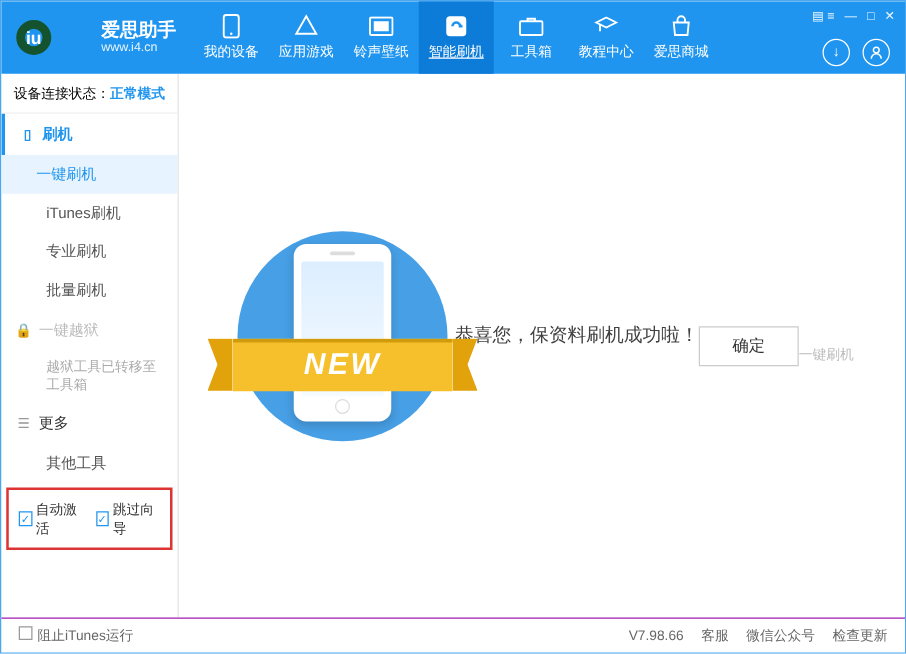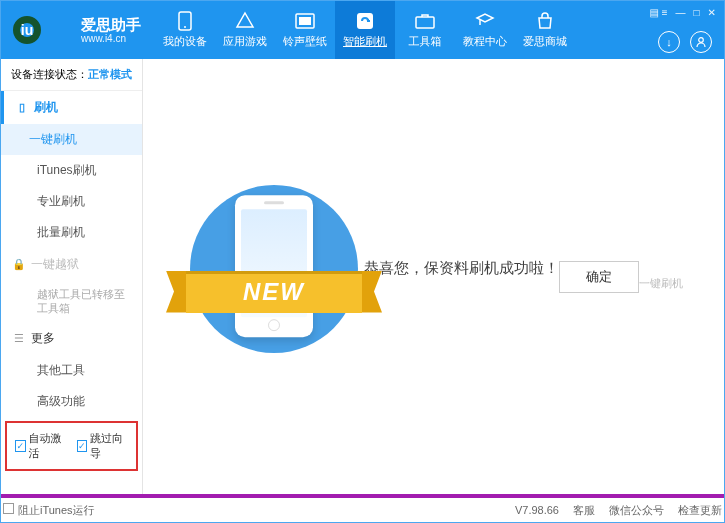--- a/index.html
+++ b/index.html
@@ -43,21 +43,21 @@
 .illus-phone::after { content:""; position:absolute; bottom:6px; left:50%; transform:translateX(-50%); width: 10px; height:10px; border:1px solid #ddd; border-radius:50%; }
 .phone-screen { position:absolute; top:14px; bottom:20px; left:6px; right:6px; background: linear-gradient(#dceeff,#f6fbff); border-radius:2px; }
 .ribbon { position: absolute; left: -18px; right: -18px; top: 92px; height: 42px; display: flex; }
 .r-end { width: 20px; background: #e2a20b; clip-path: polygon(0 0,100% 0,100% 100%,0 100%,40% 50%); }
 .r-end.right { transform: scaleX(-1); }
 .r-mid { flex: 1; background: #f6c02c; display:flex; align-items:center; justify-content:center; color:#fff; font-weight:900; font-size:24px; font-style:italic; letter-spacing:2px; box-shadow: 0 3px 0 #d19b0e inset; }
 .success-text { font-size: 15px; color: #404040; margin-bottom: 16px; }
 .ok-btn { border: 1px solid #ccc; background: #fff; padding: 6px 26px; font-size: 13px; cursor: pointer; color: #333; }
 .log-link { margin-top: 14px; font-size: 11px; color: #bbb; cursor: pointer; }
 
-.footer { height: 28px; border-top: 4px solid #a21caf; display: flex; align-items: center; padding: 0 2px; font-size: 11px; color: #666; gap: 14px; }
+.footer { height: 28px; border-top: 1px solid #a21caf; display: flex; align-items: center; padding: 0 14px; font-size: 11px; color: #666; gap: 14px; }
 .footer .spacer { flex: 1; }
 .chkbox2 { width: 11px; height: 11px; border: 1px solid #999; display: inline-block; margin-right: 4px; }
 .f-link { cursor: pointer; }
 .sect-icon { width:12px; height:12px; display:inline-flex; align-items:center; justify-content:center; color:#999; font-size:11px; }
 </style>
 </head>
 <body>
 
 <div class="app">
 
@@ -168,21 +168,20 @@
         <span class="sect-icon">🔒</span>
         <span>一键越狱</span>
       </div>
       <div class="note">越狱工具已转移至工具箱</div>
 
       <div class="sect">
         <span class="sect-icon">☰</span>
         <span>更多</span>
       </div>
       <div class="sub">其他工具</div>
-      <div class="sub">高级功能</div>
 
       <div class="chk-row">
         <label class="chk">
             <span class="chkbox">✓</span>
             <span>自动激活</span>
           </label>
         <label class="chk">
             <span class="chkbox">✓</span>
             <span>跳过向导</span>
           </label>

